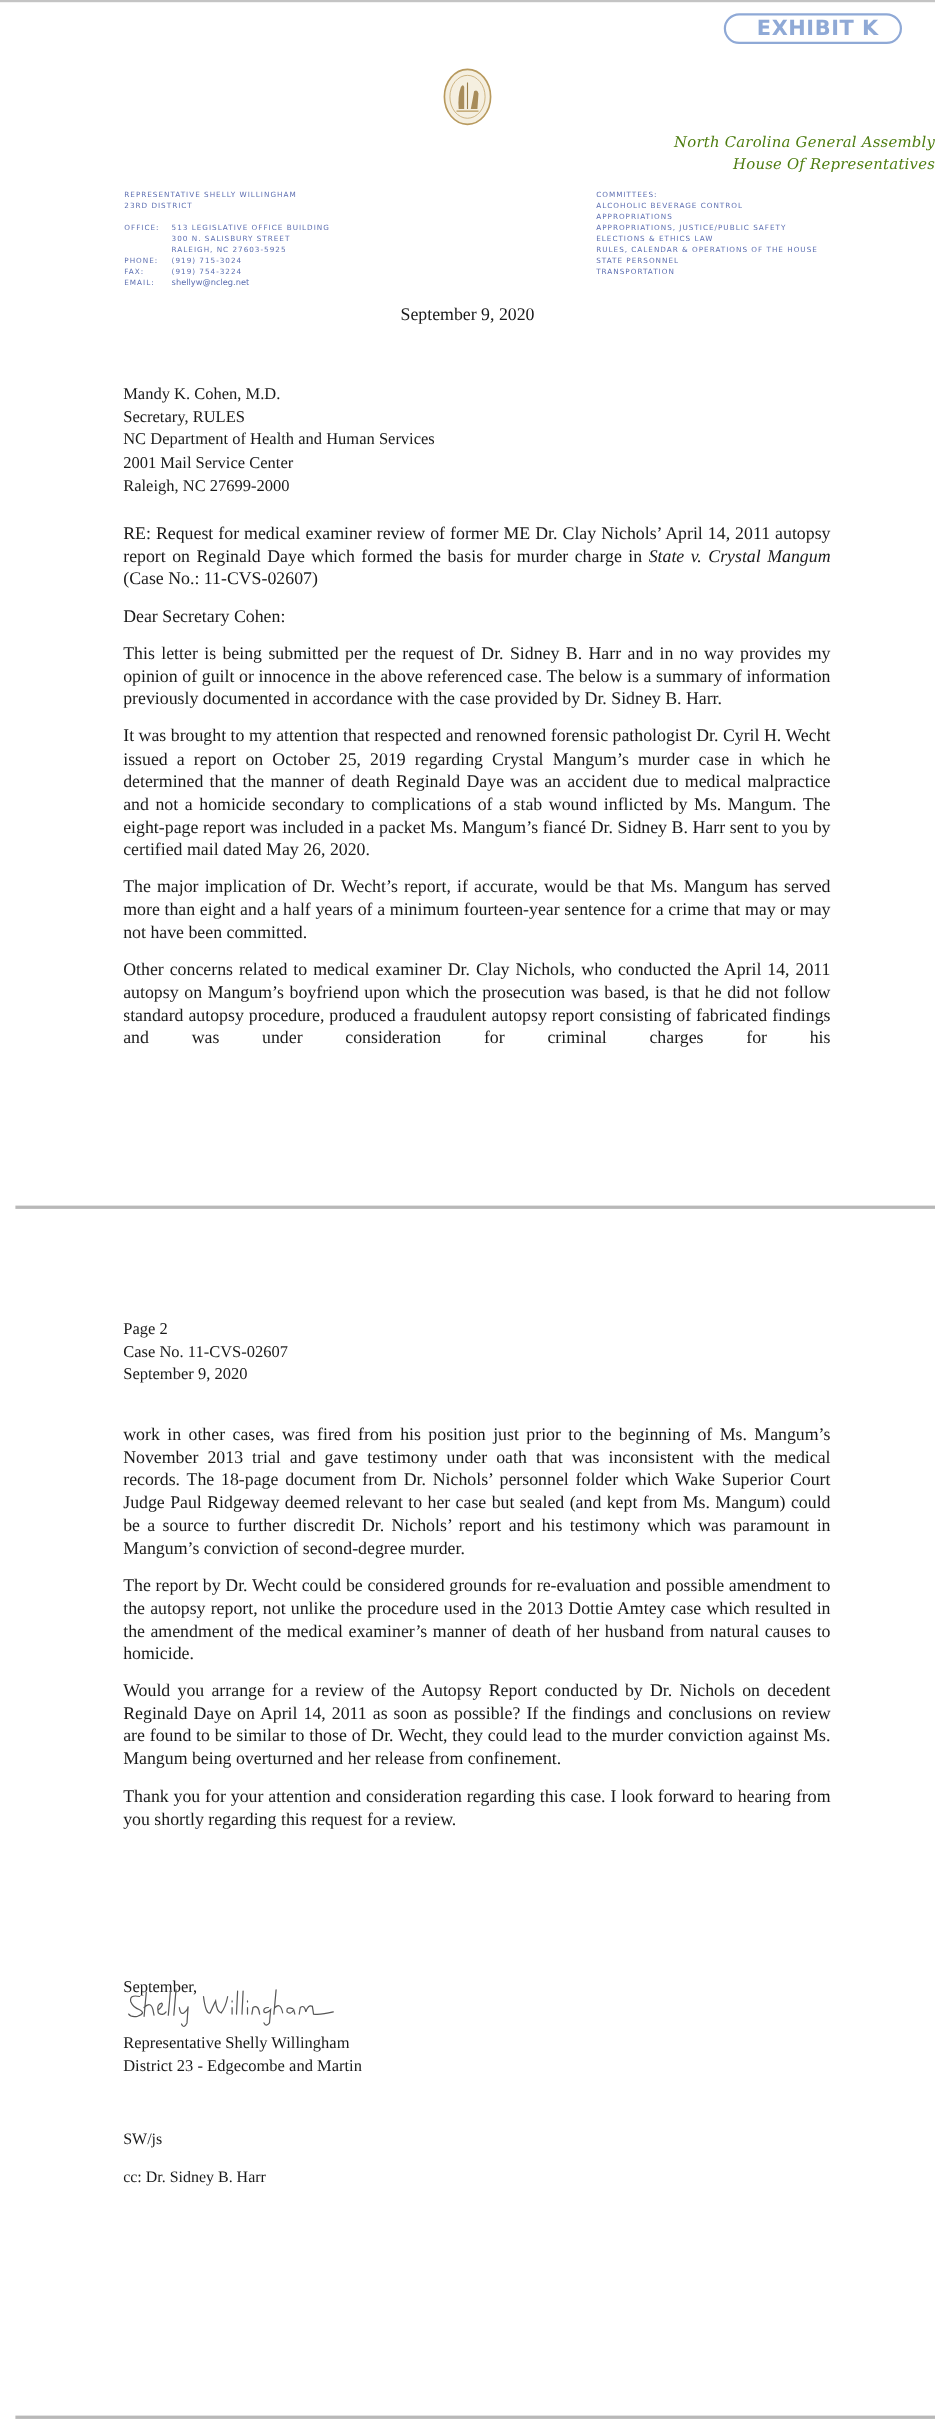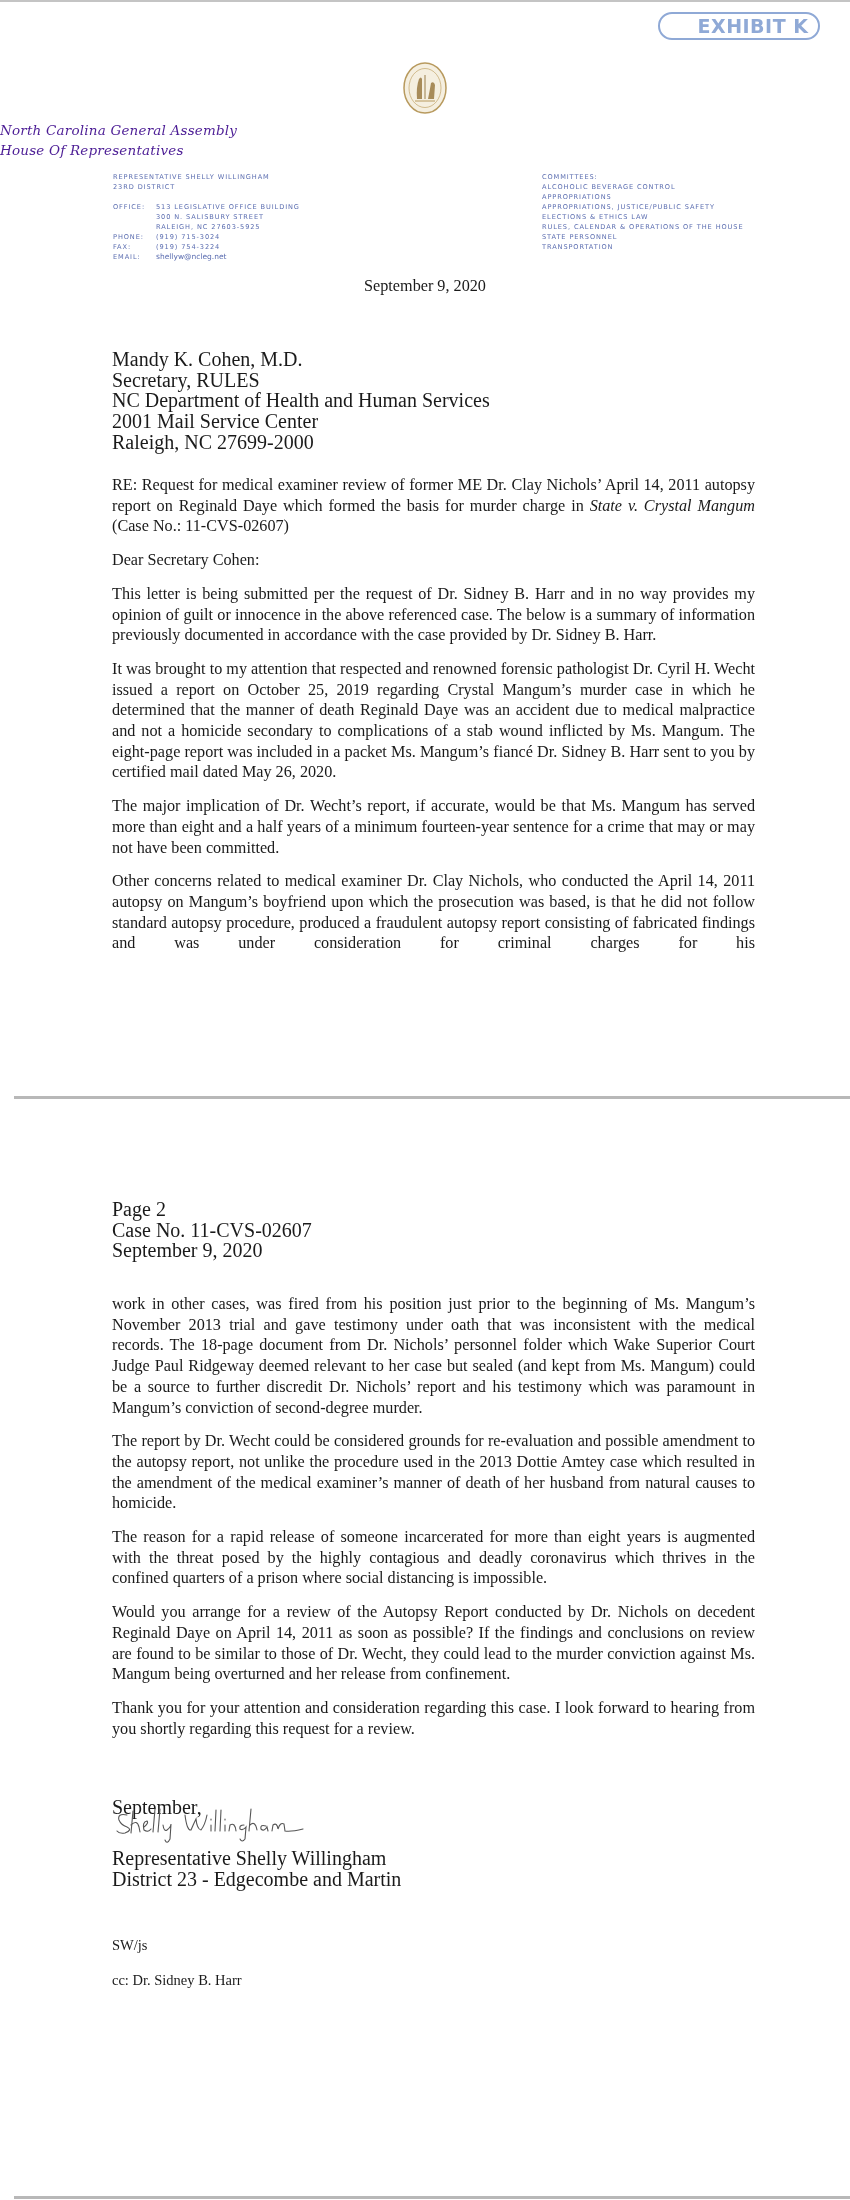--- a/index.html
+++ b/index.html
@@ -3,37 +3,37 @@
 <meta charset="utf-8">
 <style>
   html, body { margin: 0; padding: 0; background: #ffffff; }
   body { width: 850px; height: 2200px; position: relative; overflow: hidden;
          font-family: "Liberation Serif", "DejaVu Serif", serif; color: #1a1a1a; }
   .rule { position: absolute; left: 14px; right: 0; height: 3px; background: #b8b8b8; }
   .rule.top { top: 0; left: 0; height: 2px; background: #c4c4c4; }
   .exhibit { position: absolute; left: 658px; top: 12px; width: 130px; height: 24px;
              border: 2px solid #8fa9d6; border-radius: 14px; color: #8fa9d6;
              font-family: "DejaVu Sans", sans-serif; font-weight: bold; font-size: 19px;
-             line-height: 24px; text-align: center; letter-spacing: 0.5px; box-sizing: content-box; padding-left: 28px; }
+             line-height: 24px; text-align: left; letter-spacing: 0.5px; box-sizing: content-box; padding-left: 28px; }
   .seal { position: absolute; left: 402px; top: 61px; width: 46px; height: 54px; }
-  .org { position: absolute; left: 0; width: 850px; text-align: left; color: #4c1d95;
+  .org { position: absolute; left: 0; width: 850px; text-align: right; color: #4d7c0f;
          font-family: "DejaVu Serif", serif; font-style: italic; font-size: 13.5px; letter-spacing: 0.2px; }
   .org.l1 { top: 122px; } .org.l2 { top: 142px; }
   .lh { position: absolute; font-family: "DejaVu Sans", sans-serif; font-size: 6.6px; color: #5b6db0;
         letter-spacing: 0.9px; line-height: 10px; white-space: nowrap; }
   .lh-left { left: 113px; top: 172px; }
   .lh-left .row { display: flex; }
   .lh-left .k { width: 43px; }
   .lh-right { left: 542px; top: 172px; }
   .lh-right .head { width: 210px; }
   .lh-email { letter-spacing: 0; font-size: 7.5px; }
   .txt { position: absolute; left: 112px; width: 643px; font-size: 16.2px; line-height: 20.7px;
          text-align: justify; }
   .txt p { margin: 0 0 13px 0; }
-  .block { position: absolute; left: 112px; font-size: 20px; line-height: 20.7px; white-space: nowrap; }
+  .block { position: absolute; left: 112px; font-size: 15px; line-height: 20.7px; white-space: nowrap; }
   .date1 { position: absolute; left: 0; width: 850px; top: 277px; text-align: center; font-size: 16.2px; }
   .small { font-size: 14.5px; }
   .sig { position: absolute; left: 113px; top: 1805px; width: 230px; height: 40px; }
   i { font-style: italic; }
 </style>
 </head>
 <body>
 
 <div class="rule top"></div>
 
@@ -115,21 +115,20 @@
 
 <div class="block" style="top:1199px">
   <div>Page 2</div>
   <div>Case No. 11-CVS-02607</div>
   <div>September 9, 2020</div>
 </div>
 
 <div class="txt" style="top:1294px">
   <p>work in other cases, was fired from his position just prior to the beginning of Ms. Mangum’s November 2013 trial and gave testimony under oath that was inconsistent with the medical records.  The 18-page document from Dr. Nichols’ personnel folder which Wake Superior Court Judge Paul Ridgeway deemed relevant to her case but sealed (and kept from Ms. Mangum) could be a source to further discredit Dr. Nichols’ report and his testimony which was paramount in Mangum’s conviction of second-degree murder.</p>
   <p>The report by Dr. Wecht could be considered grounds for re-evaluation and possible amendment to the autopsy report, not unlike the procedure used in the 2013 Dottie Amtey case which resulted in the amendment of the medical examiner’s manner of death of her husband from natural causes to homicide.</p>
-  <p>The reason for a rapid release of someone incarcerated for more than eight years is augmented with the threat posed by the highly contagious and deadly coronavirus which thrives in the confined quarters of a prison where social distancing is impossible.</p>
   <p>Would you arrange for a review of the Autopsy Report conducted by Dr. Nichols on decedent Reginald Daye on April 14, 2011 as soon as possible?  If the findings and conclusions on review are found to be similar to those of Dr. Wecht, they could lead to the murder conviction against Ms. Mangum being overturned and her release from confinement.</p>
   <p>Thank you for your attention and consideration regarding this case.  I look forward to hearing from you shortly regarding this request for a review.</p>
 </div>
 
 <div class="block" style="top:1797px">September,</div>
 
 <svg class="sig" viewBox="0 0 230 40">
   <title>Shelly Willingham</title>
   <path d="M14 10 Q4 8 6 15 Q8 20 14 22 Q20 25 12 28 Q6 29 4 26
            M20 6 L18 28 M18 20 Q24 14 26 22 L27 27

